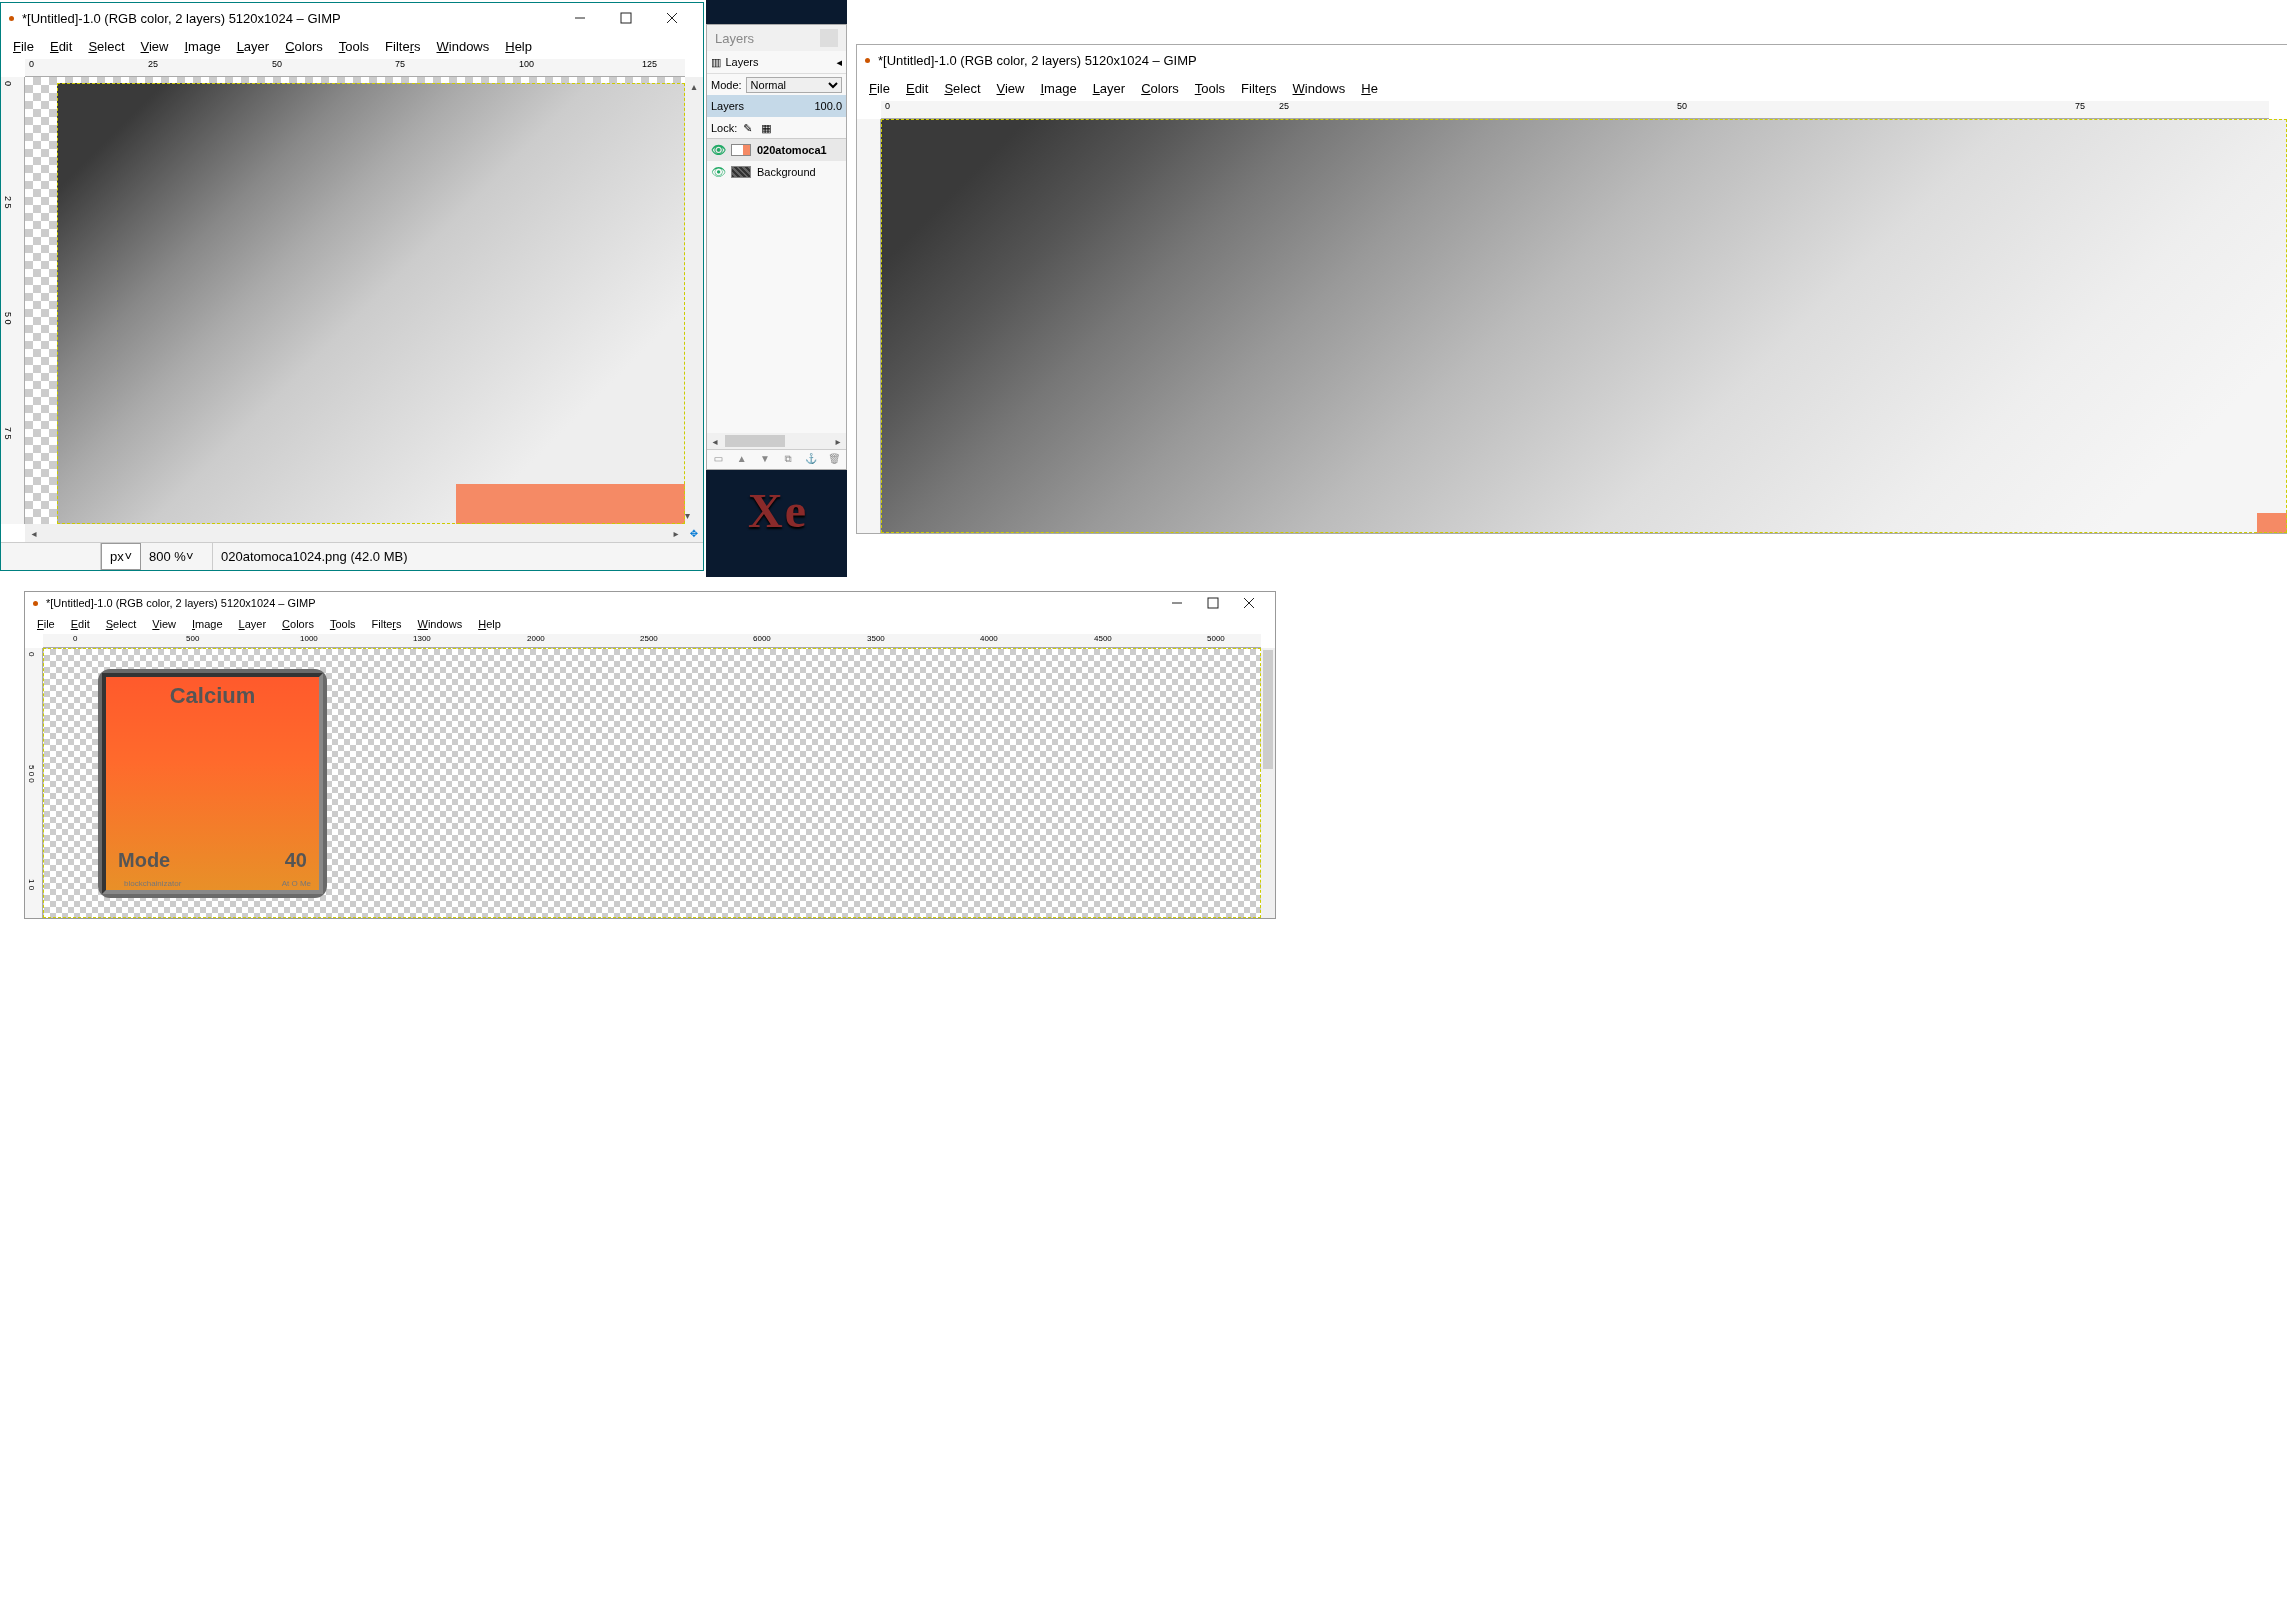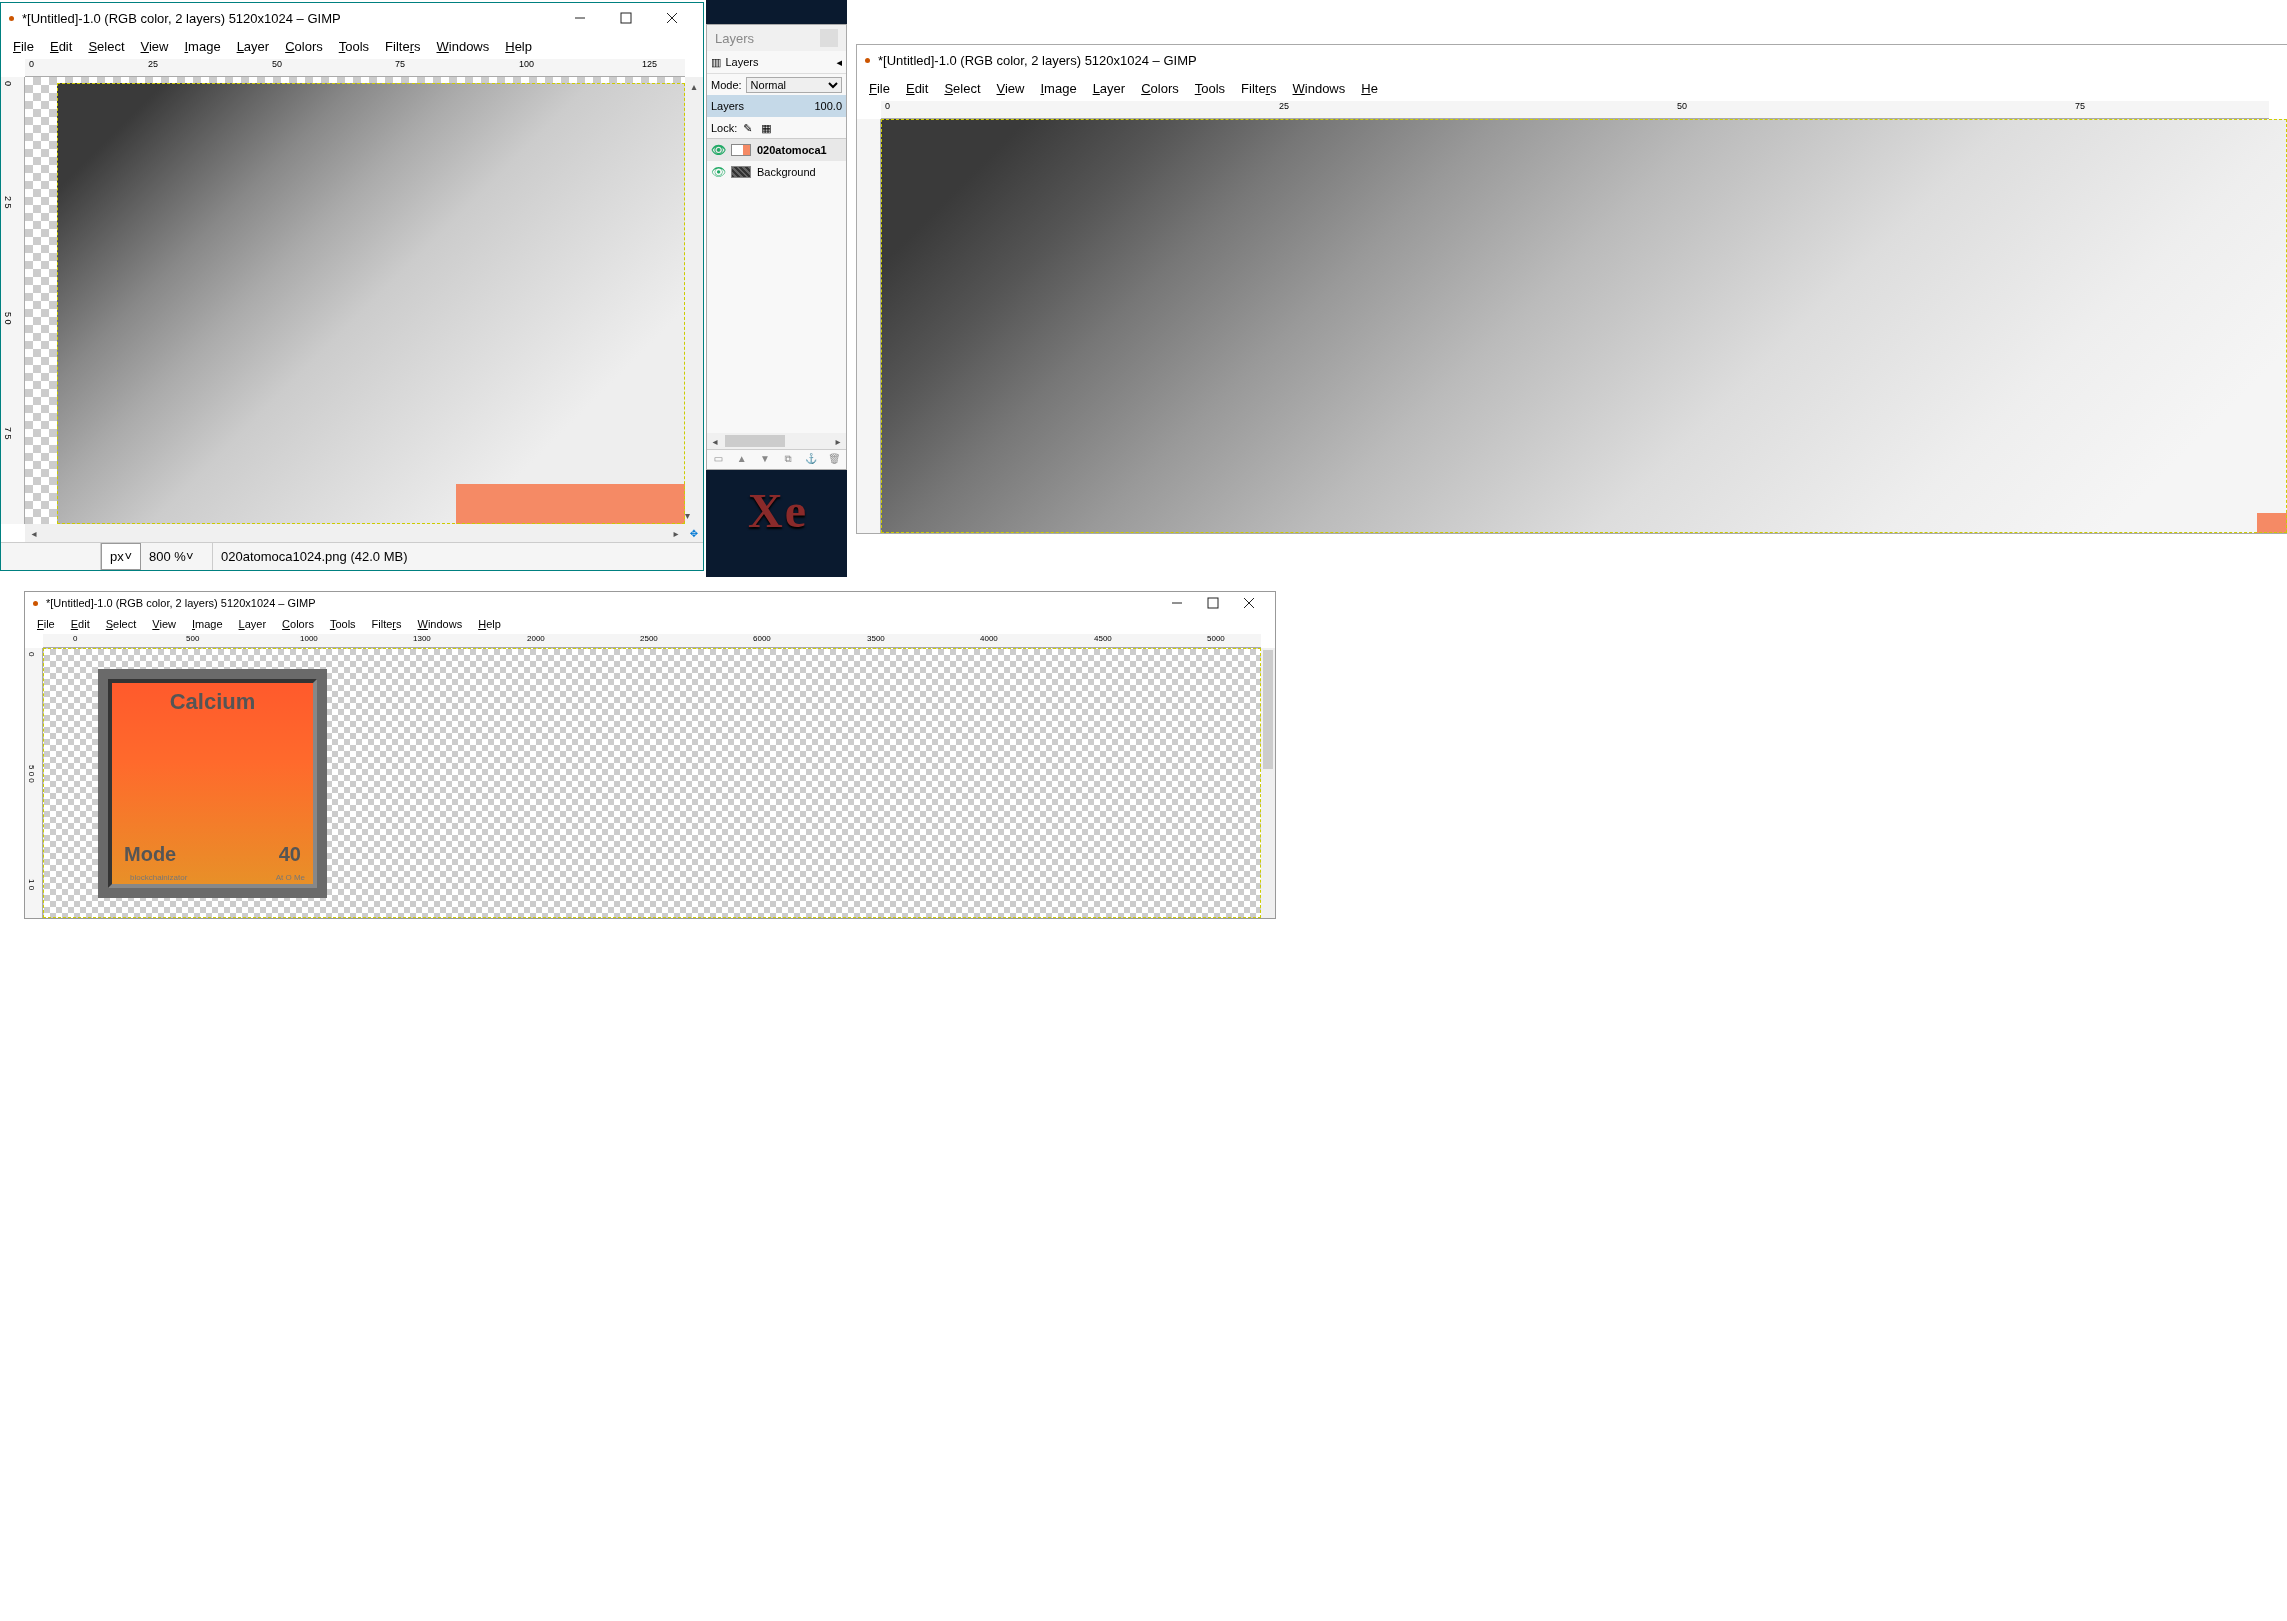--- a/index.html
+++ b/index.html
@@ -92,21 +92,21 @@
 .ruler-v3 { position: absolute; left: 0; top: 14px; bottom: 0; width: 18px; background: #f5f5f5; border-right: 1px solid #aaa; font-size: 8px; }
 .ruler-v3 .lab { position: absolute; left: 2px; writing-mode: vertical-rl; }
 .canvas3 { position: absolute; left: 18px; top: 14px; right: 14px; bottom: 0; background-image:
   linear-gradient(45deg,#ccc 25%,transparent 25%),linear-gradient(-45deg,#ccc 25%,transparent 25%),
   linear-gradient(45deg,transparent 75%,#ccc 75%),linear-gradient(-45deg,transparent 75%,#ccc 75%);
   background-size: 12px 12px; background-position: 0 0,0 6px,6px -6px,-6px 0; background-color: #fff; border: 1px dashed #cc0; }
 .scrollbar-v3 { position: absolute; right: 0; top: 14px; bottom: 0; width: 14px; background: #f0f0f0; }
 .scrollbar-v3 .thumb { width: 10px; height: 119px; background: #ccc; margin: 2px; }
 
 
-.tile { position: absolute; left: 54px; top: 20px; width: 229px; height: 229px; background: #6a6a6a; padding: 10px; }
+.tile { position: absolute; left: 54px; top: 20px; width: 229px; height: 229px; background: #6a6a6a; padding: 4px; border-radius: 12px; }
 .tile-inner { width: 100%; height: 100%; background: linear-gradient(180deg,#ff5a2c 0%,#ff6a2c 40%,#e89028 100%); border: 4px inset #888; position: relative; font-family: Georgia, serif; }
 .tile-name { position: absolute; top: 6px; left: 0; right: 0; text-align: center; font-size: 22px; font-weight: bold; color: #555; }
 .tile-sym { position: absolute; top: 48px; left: 0; right: 0; text-align: center; font-size: 76px; font-weight: 900; color: #555; text-shadow: 2px 3px 2px rgba(0,0,0,.6); }
 .tile-state { position: absolute; bottom: 18px; left: 12px; font-size: 20px; font-weight: bold; color: #555; }
 .tile-num { position: absolute; bottom: 18px; right: 12px; font-size: 20px; font-weight: bold; color: #555; }
 .tile-foot1 { position: absolute; bottom: 2px; left: 8px; font-size: 8px; color: #777; margin-left: 10px; }
 .tile-foot2 { position: absolute; bottom: 2px; right: 8px; font-size: 8px; color: #777; }
 </style>
 </head>
 <body>

